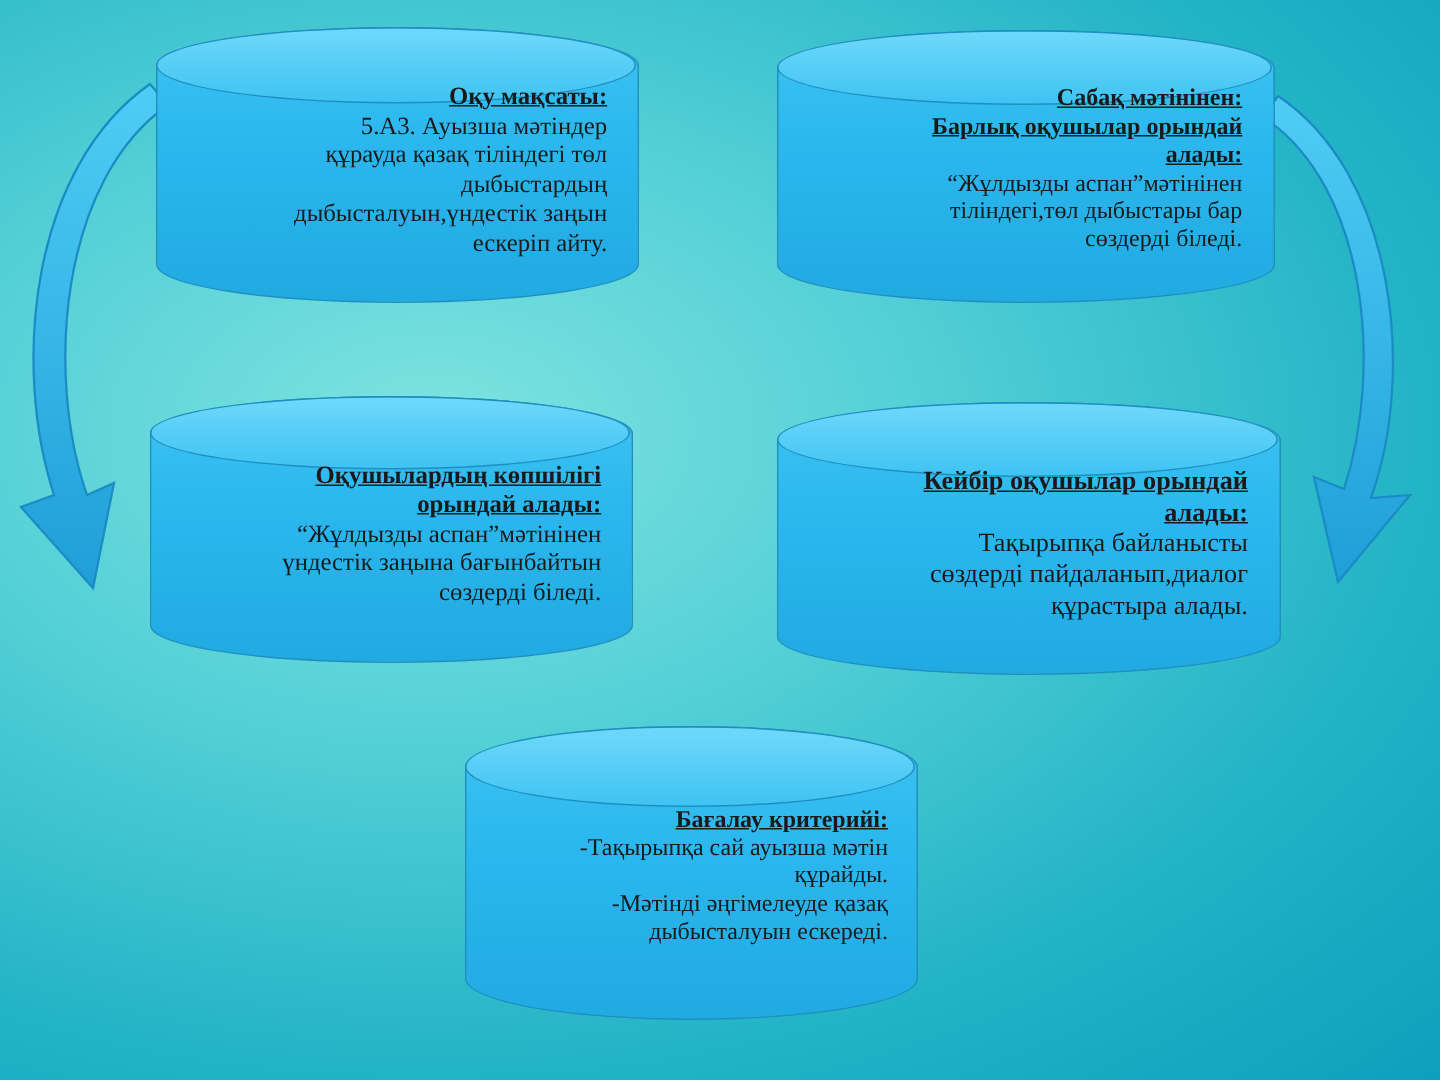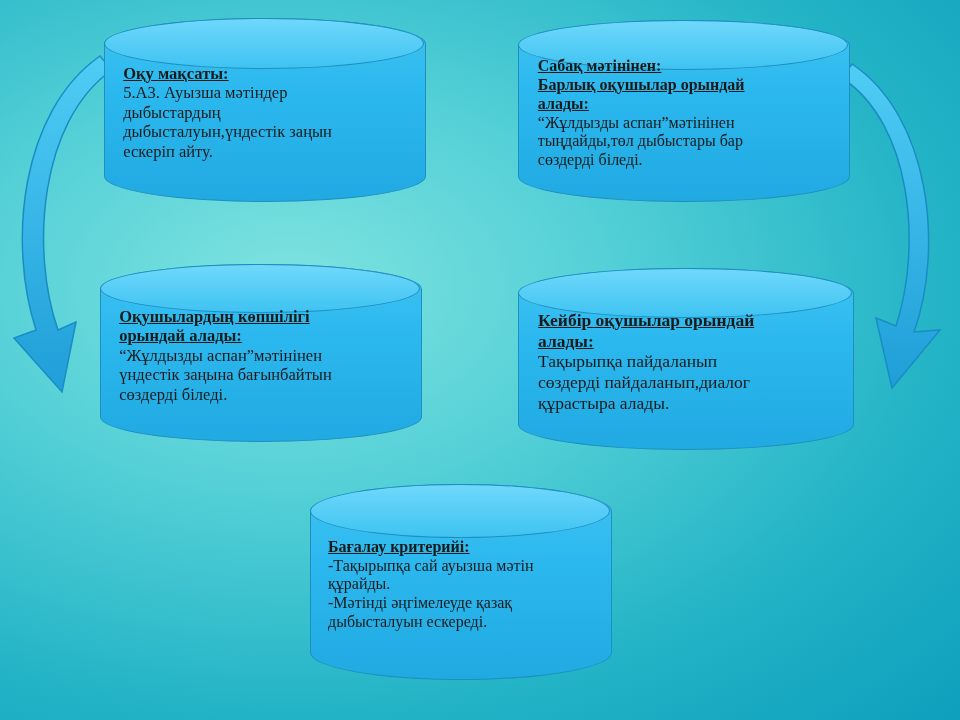--- a/index.html
+++ b/index.html
@@ -47,21 +47,21 @@
     box-sizing: border-box;
   }
   .cyl .text {
     position: absolute;
     left: 6%;
     top: 10%;
     width: 88%;
     height: 84%;
     display: flex;
     flex-direction: column;
-    align-items: flex-start;
+    align-items: flex-end;
     justify-content: center;
     text-align: center;
     color: #1a1a1a;
     line-height: 1.18;
   }
   .cyl .text .hd {
     font-weight: bold;
     text-decoration: underline;
   }
   .cyl .text .ln {
@@ -115,35 +115,36 @@
       <path d="M852,64 C930,116 944,248 914,332 L940,330 L892,388 L876,318 L896,326 C922,246 912,124 842,78 Z" fill="url(#arrGrad)" stroke="#1a8cc4" stroke-width="1.5"></path>
     </g>
   </svg>
 
   <div class="cyl" id="box-lesson-aim">
     <div class="body"></div>
     <div class="top"></div>
     <div class="text">
       <span class="ln hd">Оқу мақсаты:</span>
       <span class="ln">5.А3. Ауызша мәтіндер</span>
+      <span class="ln">құрауда қазақ тіліндегі төл</span>
       <span class="ln">дыбыстардың</span>
       <span class="ln">дыбысталуын,үндестік  заңын</span>
       <span class="ln">ескеріп айту.</span>
     </div>
   </div>
 
   <div class="cyl" id="box-lesson-objectives">
     <div class="body"></div>
     <div class="top"></div>
     <div class="text">
       <span class="ln hd">Сабақ мәтінінен:</span>
       <span class="ln hd">Барлық оқушылар орындай</span>
       <span class="ln hd">алады:</span>
       <span class="ln">“Жұлдызды аспан”мәтінінен</span>
-      <span class="ln">тыңдайды,төл дыбыстары  бар</span>
+      <span class="ln">тіліндегі,төл дыбыстары  бар</span>
       <span class="ln">сөздерді біледі.</span>
     </div>
   </div>
 
   <div class="cyl" id="box-most-learners">
     <div class="body"></div>
     <div class="top"></div>
     <div class="text">
       <span class="ln hd">Оқушылардың көпшілігі</span>
       <span class="ln hd">орындай алады:</span>
@@ -152,21 +153,21 @@
       <span class="ln">сөздерді біледі.</span>
     </div>
   </div>
 
   <div class="cyl" id="box-some-learners">
     <div class="body"></div>
     <div class="top"></div>
     <div class="text">
       <span class="ln hd">Кейбір оқушылар орындай</span>
       <span class="ln hd">алады:</span>
-      <span class="ln">Тақырыпқа пайдаланып</span>
+      <span class="ln">Тақырыпқа байланысты</span>
       <span class="ln">сөздерді пайдаланып,диалог</span>
       <span class="ln">құрастыра алады.</span>
     </div>
   </div>
 
   <div class="cyl" id="box-assessment">
     <div class="body"></div>
     <div class="top"></div>
     <div class="text">
       <span class="ln hd">Бағалау критерийі:</span>

